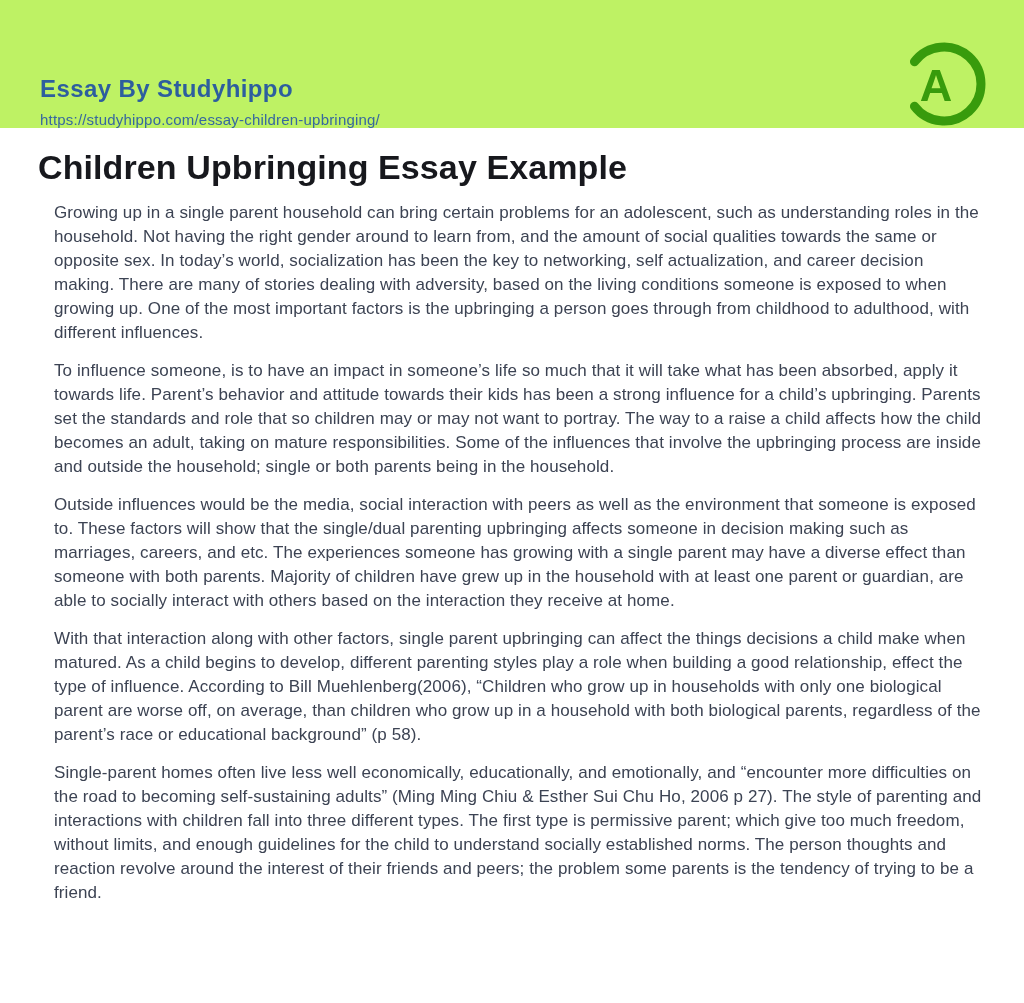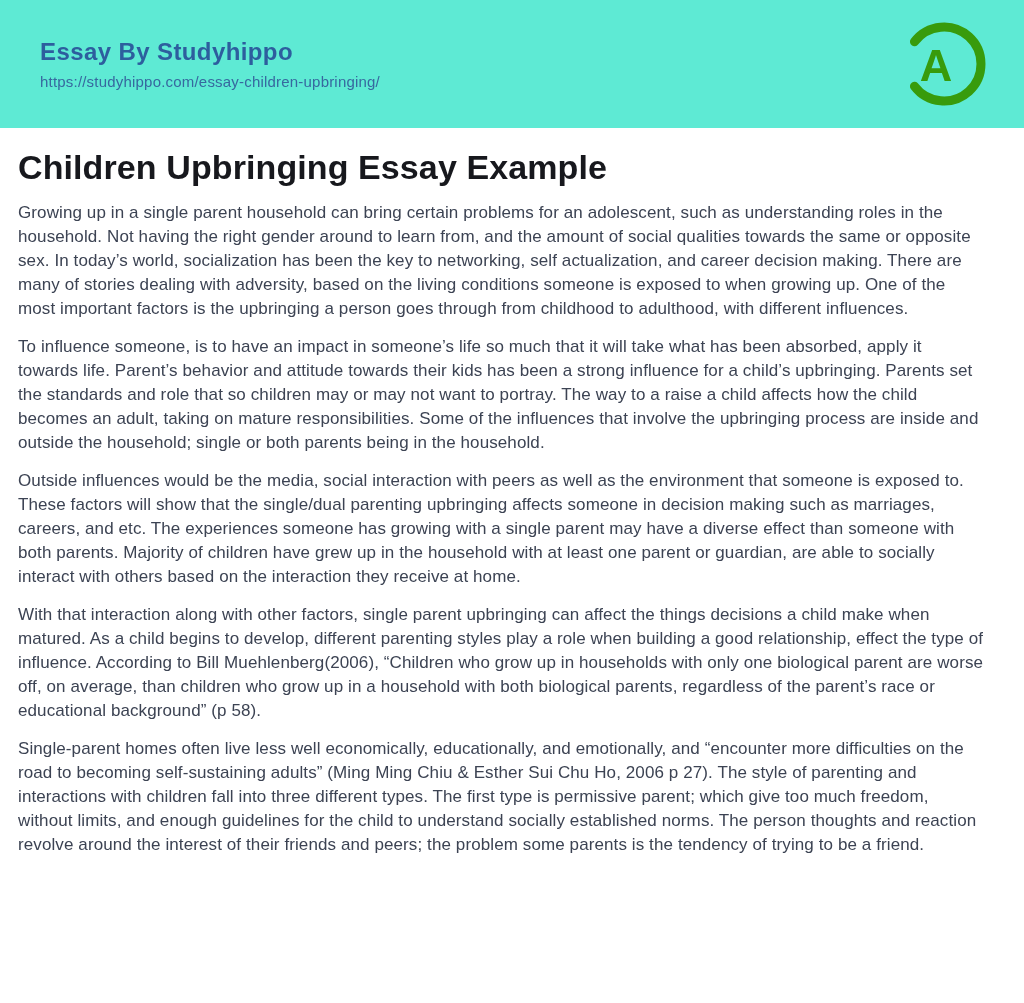--- a/index.html
+++ b/index.html
@@ -11,23 +11,23 @@
   }
   .page {
     width: 1024px;
     height: 1003px;
     background: #ffffff;
     overflow: hidden;
   }
   
   .header {
     height: 128px;
-    background: #5eead4;
+    background: #bef264;
     display: flex;
-    align-items: center;
+    align-items: flex-end;
     justify-content: space-between;
     padding: 0 36px 0 40px;
   }
   .header-text { display: flex; flex-direction: column; }
   .site-title {
     color: #2d5e9e;
     font-size: 24px;
     font-weight: 700;
     letter-spacing: 0.4px;
     line-height: 1.2;
@@ -36,31 +36,31 @@
     color: #37689f;
     font-size: 15px;
     letter-spacing: 0.2px;
     text-decoration: none;
     margin-top: 7px;
     display: inline-block;
   }
   .logo { width: 88px; height: 88px; flex: 0 0 auto; }
   .logo svg { display: block; }
   
-  .content { padding: 21px 40px 0 18px; }
+  .content { padding: 21px 40px 0 38px; }
   .essay-title {
     margin: 0 0 15px 0;
     font-size: 34px;
     font-weight: 700;
     color: #17181d;
     letter-spacing: 0.1px;
     line-height: 1.1;
   }
   .essay-paragraph {
-    margin: 0 0 14px 0;
+    margin: 0 0 14px 16px;
     font-size: 17px;
     line-height: 24px;
     color: #3c4353;
     letter-spacing: 0.1px;
   }
 </style>
 </head>
 <body>
 
 <div class="page">

